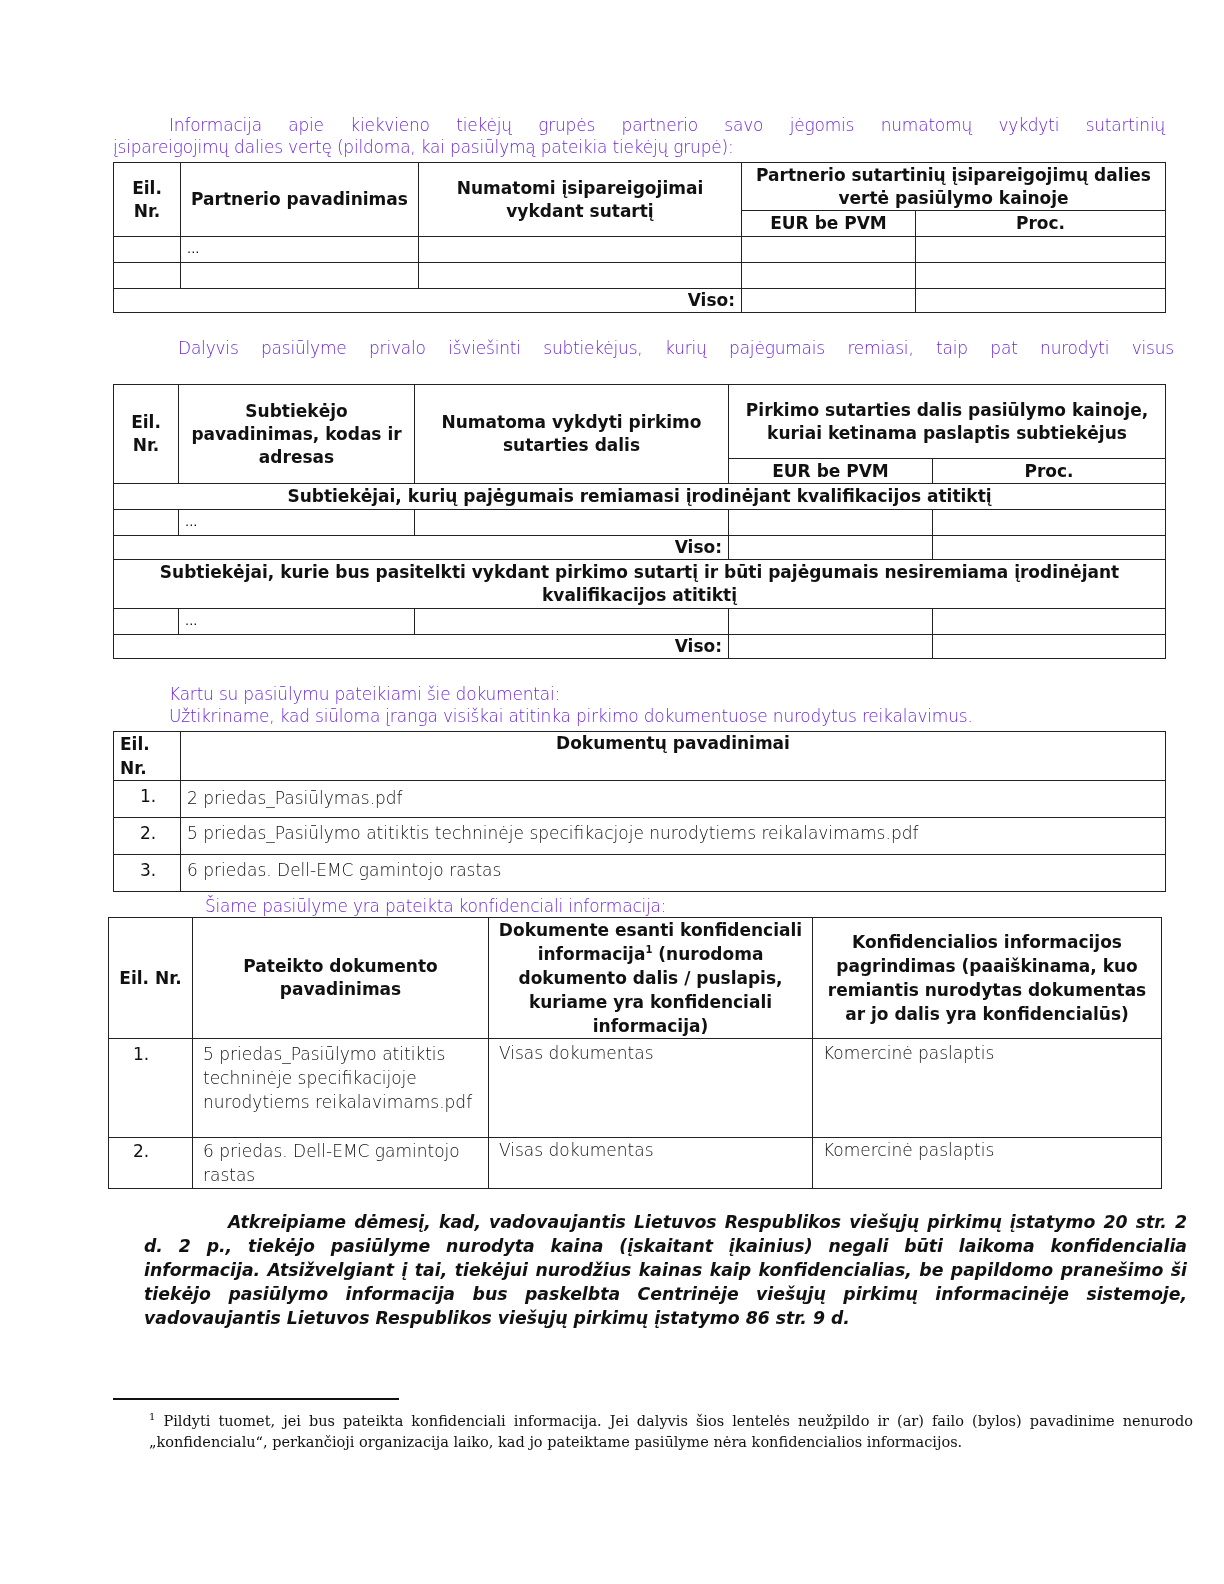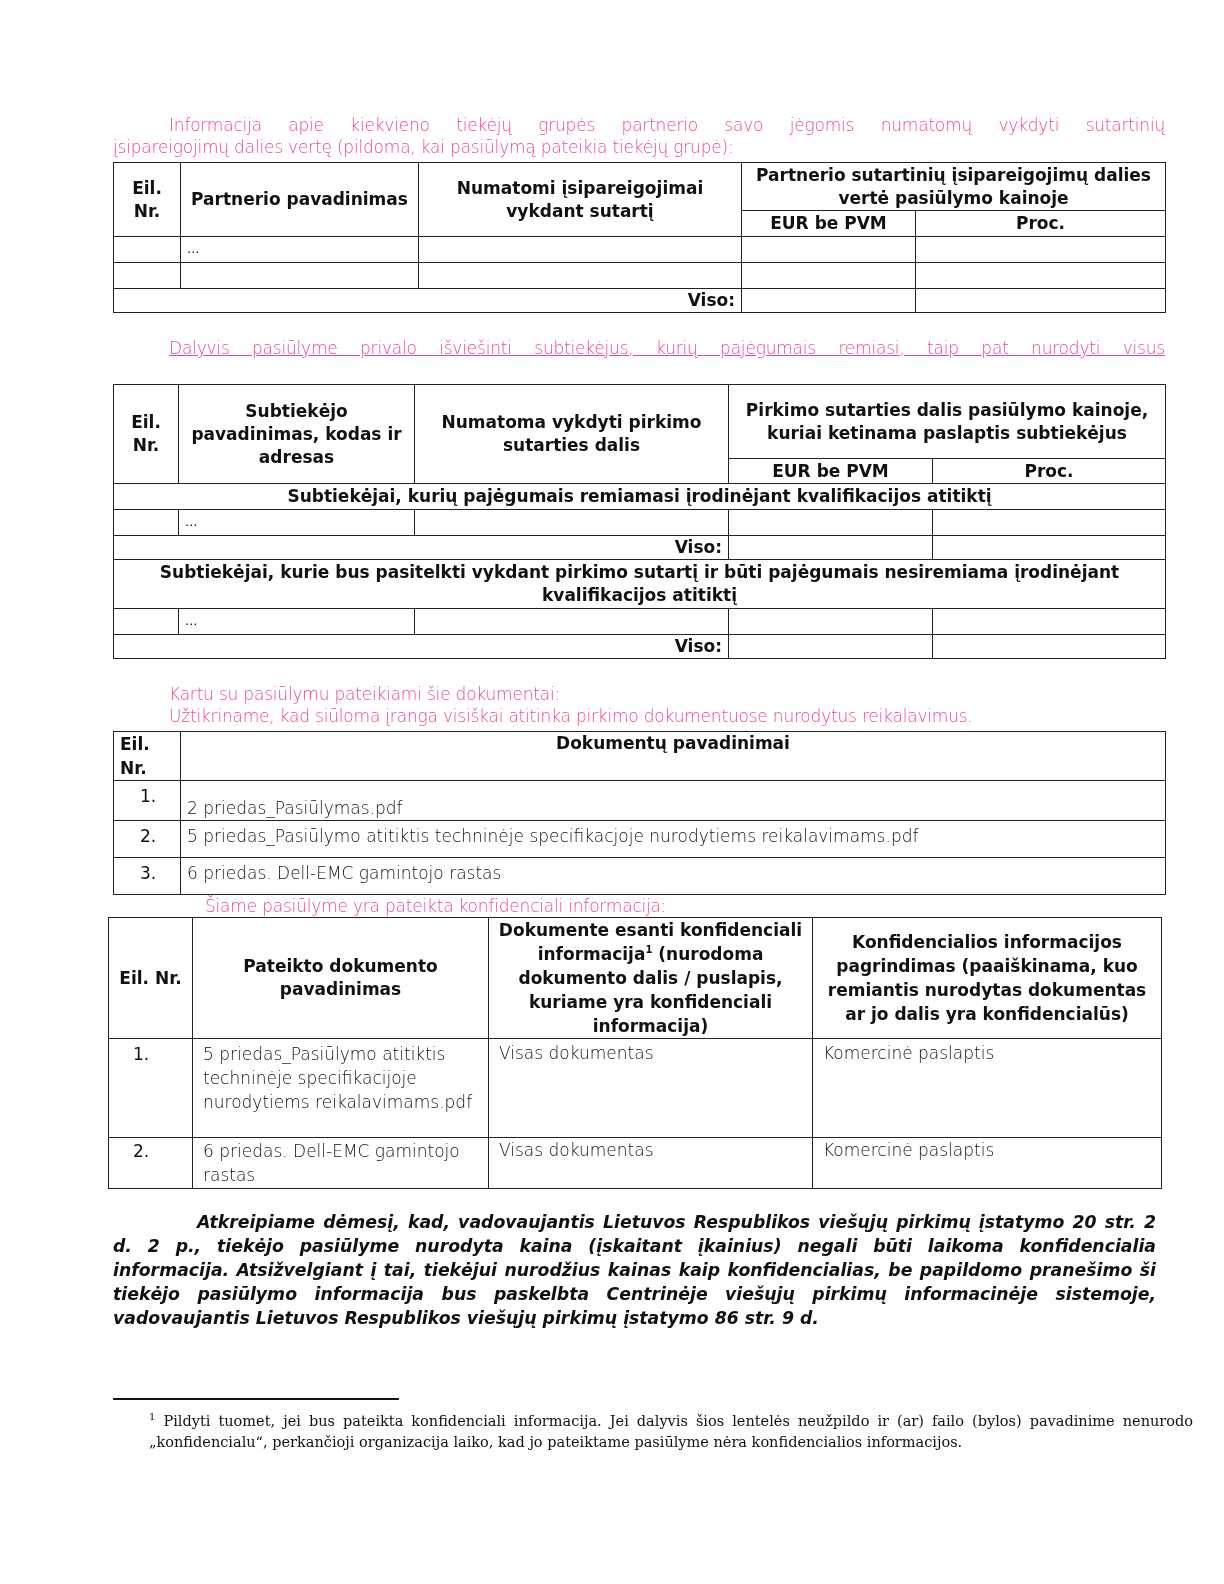--- a/index.html
+++ b/index.html
@@ -1,27 +1,27 @@
 <!DOCTYPE html>
 <html><head>
 <meta charset="utf-8">
 <style>
   html, body { margin: 0; padding: 0; background: #ffffff; }
   body { width: 1224px; height: 1584px; position: relative; overflow: hidden; color: #111; font-family: "DejaVu Sans", sans-serif; }
   .abs { position: absolute; }
-  .para { font-size: 17px; line-height: 22px; color: #ec4899; font-weight: 300; letter-spacing: -0.2px; }
+  .para { font-size: 17px; line-height: 22px; color: #6d28d9; font-weight: 300; letter-spacing: -0.2px; }
   .justify { text-align: justify; text-align-last: left; }
   table { border-collapse: collapse; position: absolute; table-layout: fixed; }
   td, th { border: 1.3px solid #222; padding: 0 6px; font-size: 17px; line-height: 23px; vertical-align: middle; color: #111; }
   th { font-weight: bold; text-align: center; font-size: 17px; }
   .tl { vertical-align: top; text-align: left; font-weight: normal; font-size: 17px; }
   .right { text-align: right; font-weight: bold; }
   .ell { font-size: 13px; vertical-align: bottom; padding-bottom: 2px; }
   .num { text-align: left; vertical-align: top; padding-left: 26px; font-weight: normal; }
-  .notice { font-weight: bold; font-style: italic; font-size: 17.3px; line-height: 24px; text-align: justify; color: #111; }
+  .notice { font-weight: bold; font-style: italic; font-size: 17.3px; line-height: 24px; text-align: justify; color: #111; margin-left: 31px; }
   .fnline { background: #111; height: 1.5px; width: 286px; }
   .footnote { font-family: "DejaVu Serif", serif; font-size: 14.5px; line-height: 21px; text-align: justify; color: #111; }
   sup { font-size: 10px; line-height: 0; }
 </style>
 </head>
 <body>
 
 <div class="abs para justify" style="left:113px; top:114px; width:1052px;">
   <div style="text-indent:56px; text-align:justify; text-align-last:justify;">Informacija apie kiekvieno tiekėjų grupės partnerio savo jėgomis numatomų vykdyti sutartinių</div>
   <div>įsipareigojimų dalies vertę (pildoma, kai pasiūlymą pateikia tiekėjų grupė):</div>
@@ -61,21 +61,21 @@
     <td></td>
   </tr>
   <tr style="height:24px">
     <td colspan="3" class="right">Viso:</td>
     <td></td>
     <td></td>
   </tr>
 </tbody>
   </table>
 
-<div class="abs para" style="left:113px; top:337px; width:1052px;text-decoration:underline;">
+<div class="abs para" style="left:122px; top:337px; width:1052px;">
   <div style="text-indent:56px; text-align:justify; text-align-last:justify;">Dalyvis pasiūlyme privalo išviešinti subtiekėjus, kurių pajėgumais remiasi, taip pat nurodyti visus</div>
 </div>
 
 <table style="left:113px; top:384px; width:1052px;">
   <colgroup>
       <col style="width:65px">
       <col style="width:236px">
       <col style="width:314px">
       <col style="width:204px">
       <col style="width:233px">
@@ -134,21 +134,21 @@
       <col style="width:67px">
       <col style="width:985px">
     </colgroup>
   <tbody>
       <tr style="height:49px">
     <th style="vertical-align:top; text-align:left; padding-left:6px; line-height:24px;">Eil. Nr.</th>
     <th style="vertical-align:top;">Dokumentų pavadinimai</th>
   </tr>
   <tr style="height:37px">
     <td class="num" style="padding-left:26px; padding-top:4px;">1.</td>
-    <td class="tl" style="padding-top:16px; font-weight:300;">2 priedas_Pasiūlymas.pdf</td>
+    <td class="tl" style="padding-top:6px; font-weight:300;">2 priedas_Pasiūlymas.pdf</td>
   </tr>
   <tr style="height:37px">
     <td class="num" style="padding-top:4px;">2.</td>
     <td class="tl" style="padding-top:4px; font-weight:300;">5 priedas_Pasiūlymo atitiktis techninėje specifikacjoje nurodytiems reikalavimams.pdf</td>
   </tr>
   <tr style="height:37px">
     <td class="num" style="padding-top:4px;">3.</td>
     <td class="tl" style="padding-top:4px; font-weight:300;">6 priedas. Dell-EMC gamintojo rastas</td>
   </tr>
 </tbody>

